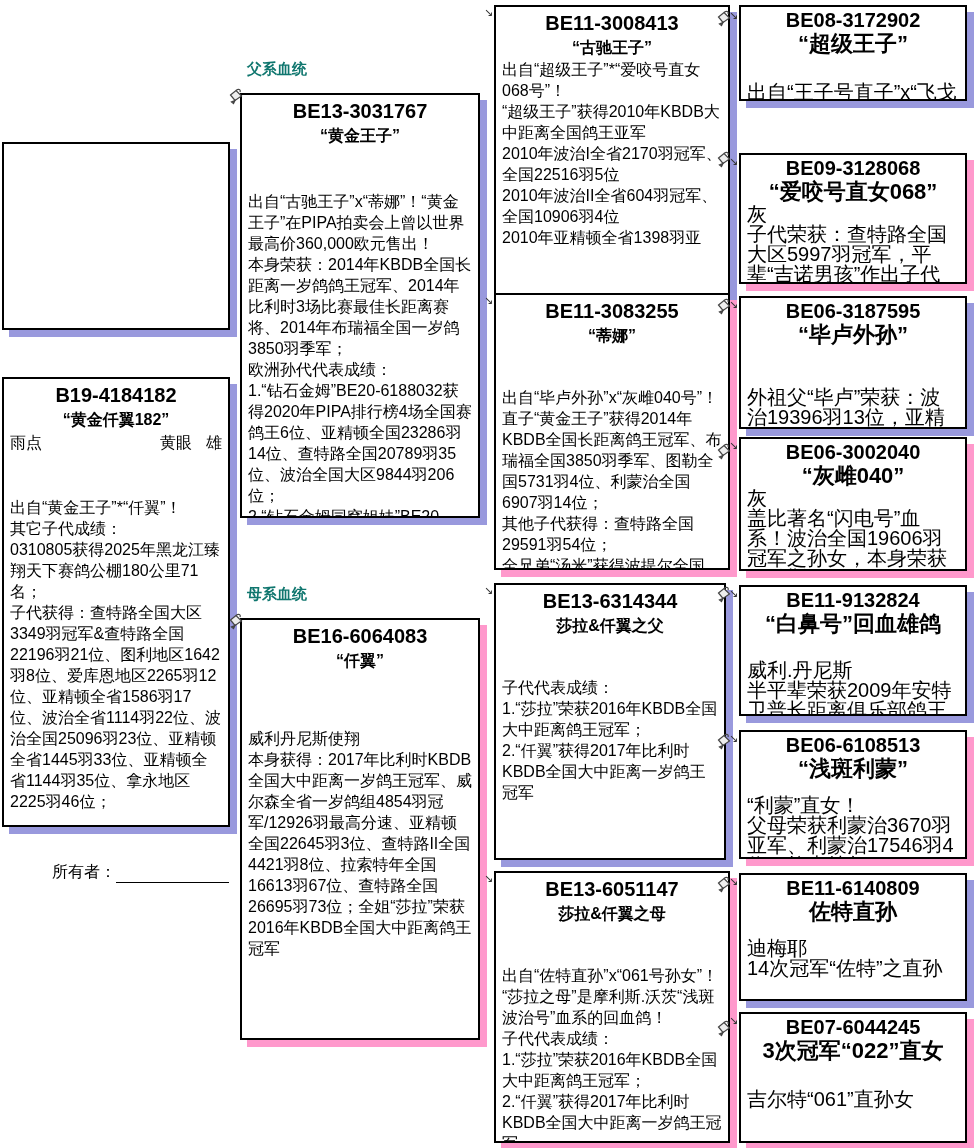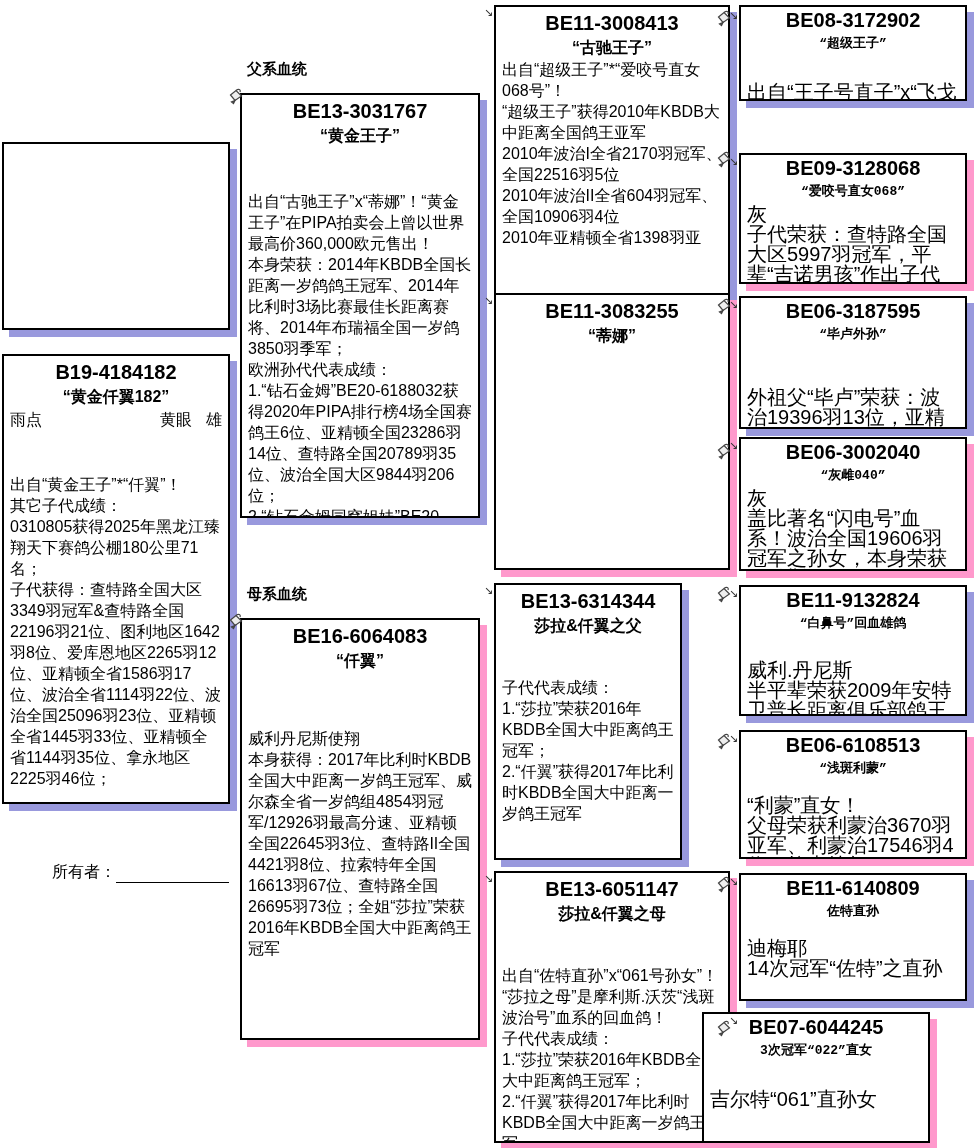--- a/index.html
+++ b/index.html
@@ -9,42 +9,42 @@
   .box { position:absolute; background:#fff; border:2px solid #000; box-sizing:border-box;
          padding:0 6px; overflow:hidden; }
   .shadow-blue { box-shadow:7px 7px 0 0 var(--male-shadow,#9999dd); }
   .shadow-pink { box-shadow:7px 7px 0 0 var(--female-shadow,#ff99cc); }
 
   .ring  { text-align:center; font-weight:bold; font-size:20px; line-height:27px; margin-top:3px; }
   .pname { text-align:center; font-weight:bold; font-size:16px; line-height:22px; }
   .body  { font-size:16px; line-height:21px; white-space:pre-line; }
 
   .g4 .ring  { font-size:20px; line-height:25px; margin-top:1px; }
-  .g4 .pname { font-size:13px; line-height:21px;font-family:Liberation Mono, monospace; }
+  .g4 .pname { font-size:22px; line-height:21px; }
   .g4 .body  { font-size:20px; line-height:20px; }
 
   .traits { display:flex; justify-content:space-between; font-size:16px; line-height:21px; margin-top:1px; }
   .traits .sex { margin-left:14px; }
 
-  .line-label { position:absolute; font-weight:bold; font-size:15px; color:#000000; }
+  .line-label { position:absolute; font-weight:bold; font-size:15px; color:#0f766e; }
 
   .owner { position:absolute; left:52px; top:862px; font-size:16px; }
   .owner .blank { display:inline-block; width:113px; height:15px; border-bottom:1px solid #000; vertical-align:bottom; }
 
   .pen { position:absolute; width:17px; height:17px; }
   .carrow { position:absolute; font-size:11px; line-height:11px; color:#333; }
 </style>
 </head>
 <body>
 
 <div id="page">
 
   <div class="box shadow-blue" style="left:2px;top:142px;width:228px;height:188px"></div>
 
-  <div class="box shadow-blue" style="left:2px;top:354px;width:228px;height:450px">
+  <div class="box shadow-blue" style="left:2px;top:377px;width:228px;height:450px">
     <div class="ring">B19-4184182</div>
     <div class="pname">“黄金仟翼182”</div>
     <div class="traits">
       <span>雨点</span>
       <span>
         <span>黄眼</span><span class="sex">雄</span>
       </span>
     </div>
     <div class="body" style="margin-top:44px">出自“黄金王子”*“仟翼”！
 其它子代成绩：
@@ -81,23 +81,27 @@
     <div class="body" style="">出自“超级王子”*“爱咬号直女068号”！
 “超级王子”获得2010年KBDB大中距离全国鸽王亚军
 2010年波治I全省2170羽冠军、全国22516羽5位
 2010年波治II全省604羽冠军、全国10906羽4位
 2010年亚精顿全省1398羽亚</div>
   </div>
 
   <div class="box shadow-pink" style="left:494px;top:293px;width:236px;height:277px">
     <div class="ring">BE11-3083255</div>
     <div class="pname">“蒂娜”</div>
-  </div>
-
-  <div class="box shadow-blue" style="left:494px;top:583px;width:188px;height:277px">
+    <div class="body" style="margin-top:40px">出自“毕卢外孙”x“灰雌040号”！
+直子“黄金王子”获得2014年KBDB全国长距离鸽王冠军、布瑞福全国3850羽季军、图勒全国5731羽4位、利蒙治全国6907羽14位；
+其他子代获得：查特路全国29591羽54位；
+全兄弟“汤米”获得波提尔全国</div>
+  </div>
+
+  <div class="box shadow-blue" style="left:494px;top:583px;width:232px;height:277px">
     <div class="ring">BE13-6314344</div>
     <div class="pname">莎拉&amp;仟翼之父</div>
     <div class="body" style="margin-top:40px">子代代表成绩：
 1.“莎拉”荣获2016年KBDB全国大中距离鸽王冠军；
 2.“仟翼”获得2017年比利时KBDB全国大中距离一岁鸽王冠军</div>
   </div>
 
   <div class="box shadow-pink" style="left:494px;top:871px;width:236px;height:272px">
     <div class="ring">BE13-6051147</div>
     <div class="pname">莎拉&amp;仟翼之母</div>
@@ -149,21 +153,21 @@
 父母荣获利蒙治3670羽亚军、利蒙治17546羽4位、拉索特年</div>
   </div>
 
   <div class="box g4 shadow-blue" style="left:739px;top:873px;width:228px;height:128px">
     <div class="ring">BE11-6140809</div>
     <div class="pname">佐特直孙</div>
     <div class="body" style="margin-top:16px">迪梅耶
 14次冠军“佐特”之直孙</div>
   </div>
 
-  <div class="box g4 shadow-pink" style="left:702px;top:1012px;width:228px;height:131px">
+  <div class="box g4 shadow-pink" style="left:739px;top:1012px;width:228px;height:131px">
     <div class="ring">BE07-6044245</div>
     <div class="pname">3次冠军“022”直女</div>
     <div class="body" style="margin-top:28px">吉尔特“061”直孙女</div>
   </div>
 
   <span class="pen" style="left:228px;top:88px"><svg width="17" height="17" viewBox="0 0 17 17">
         <g fill="#eeeeee" stroke="#444" stroke-width="1.2">
           <path d="M2.5 7 L8 2.5 L13.5 8 L7 12.5 Z"></path>
           <path d="M7 12.5 L5.5 15.5 L3.5 14 Z" fill="#444"></path>
           <path d="M8 2.5 C10.5 0.5 13 1.5 12 4" fill="none"></path>

